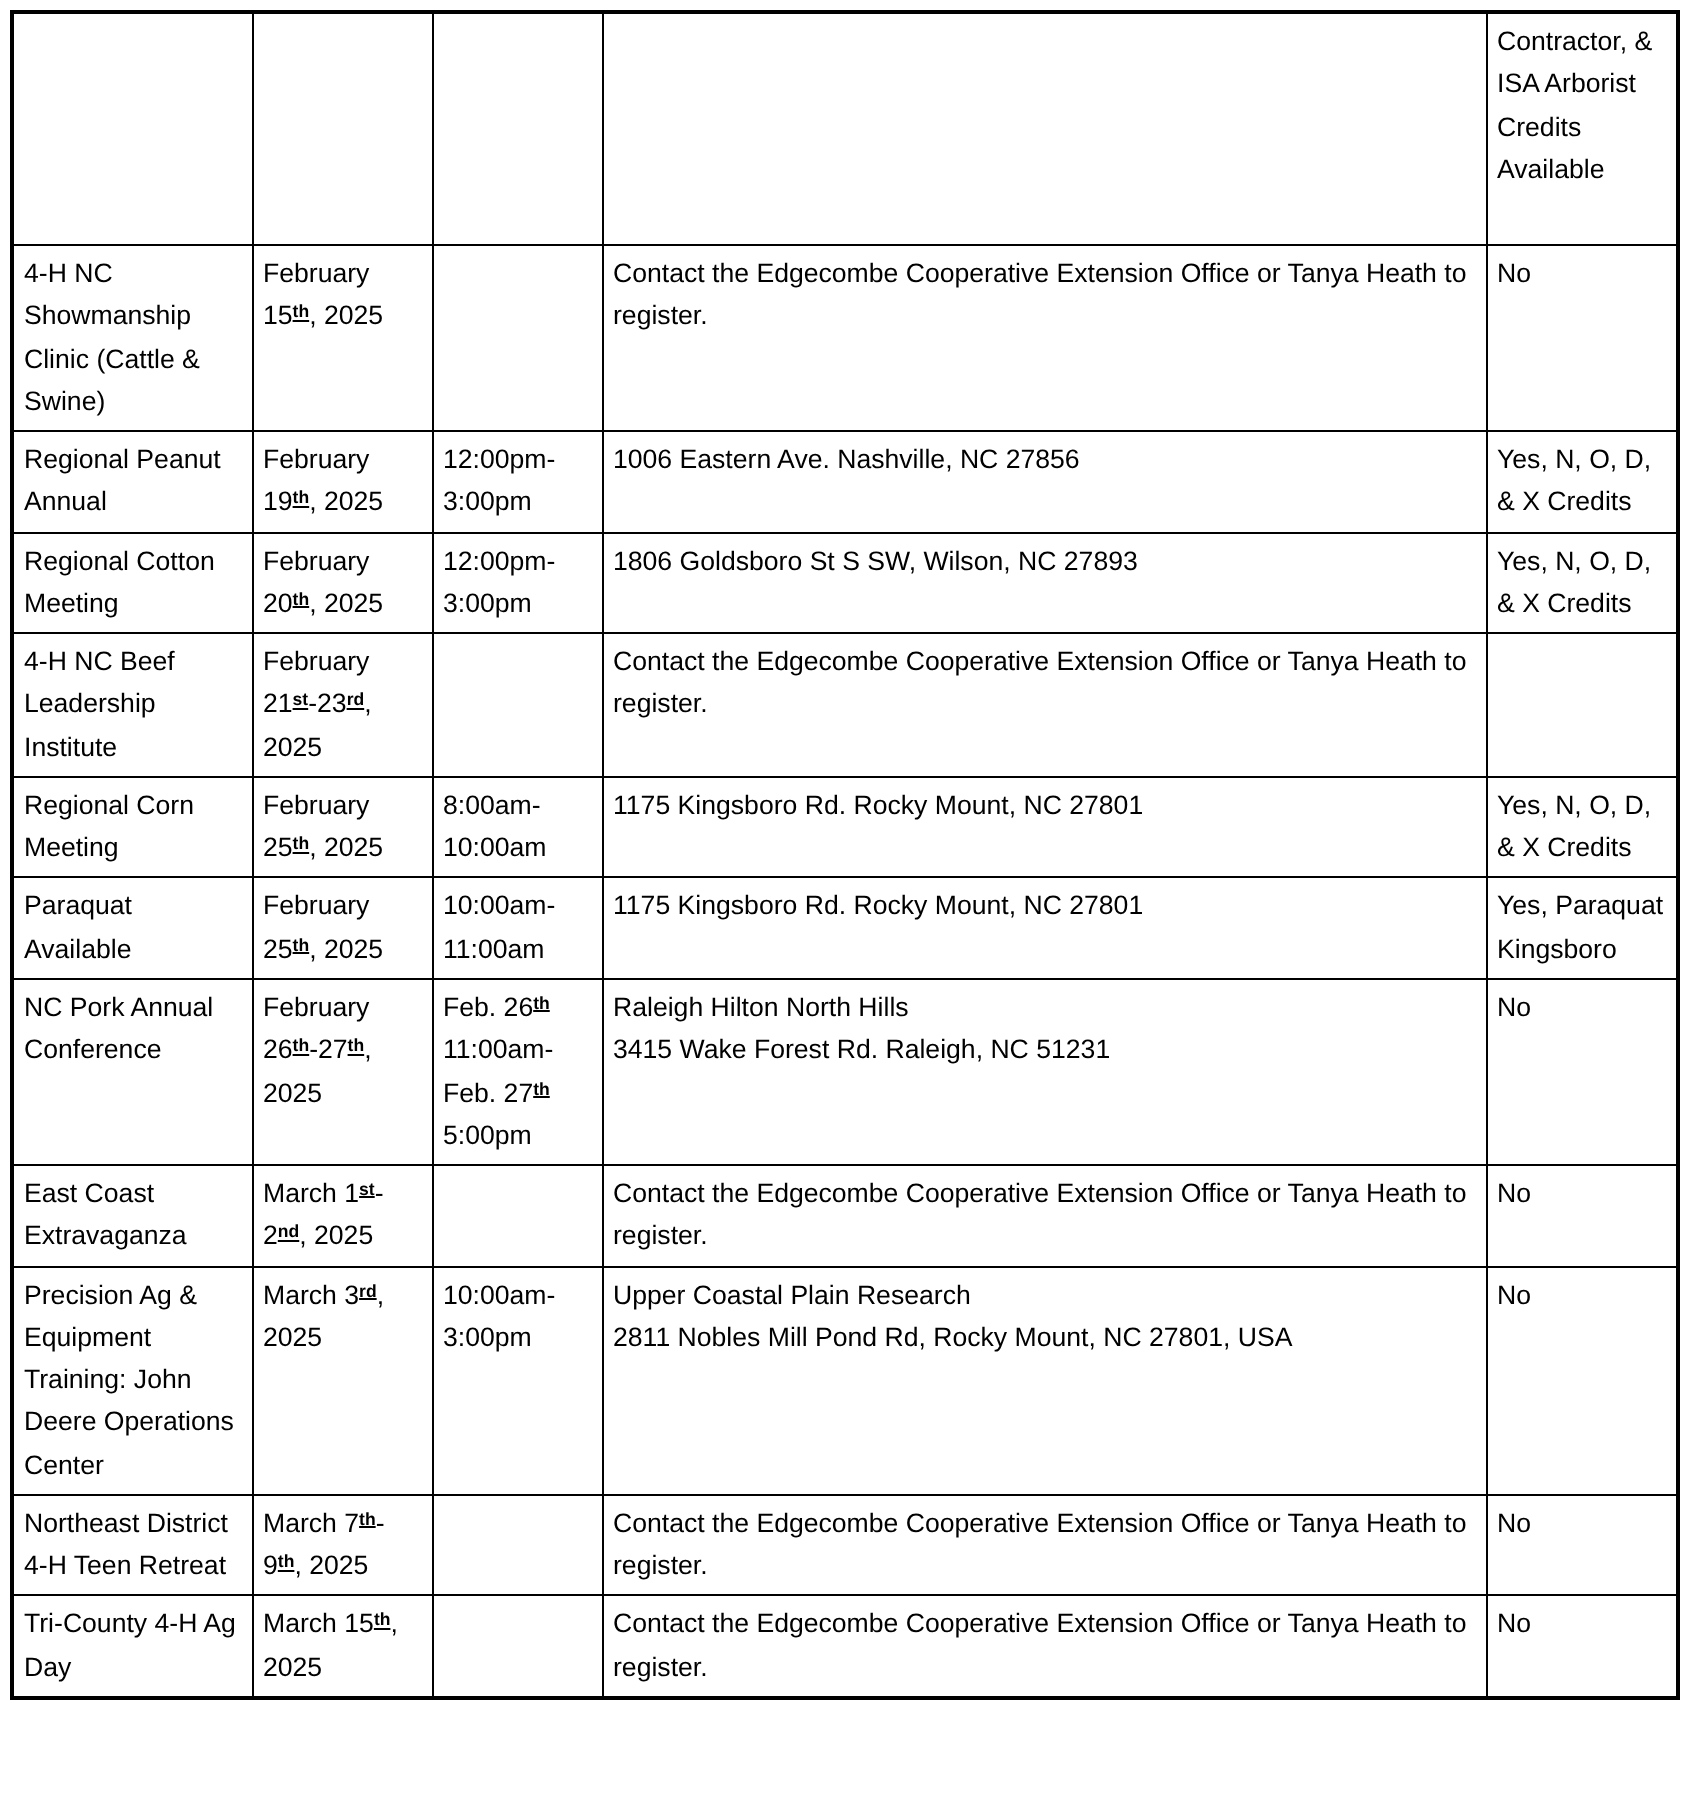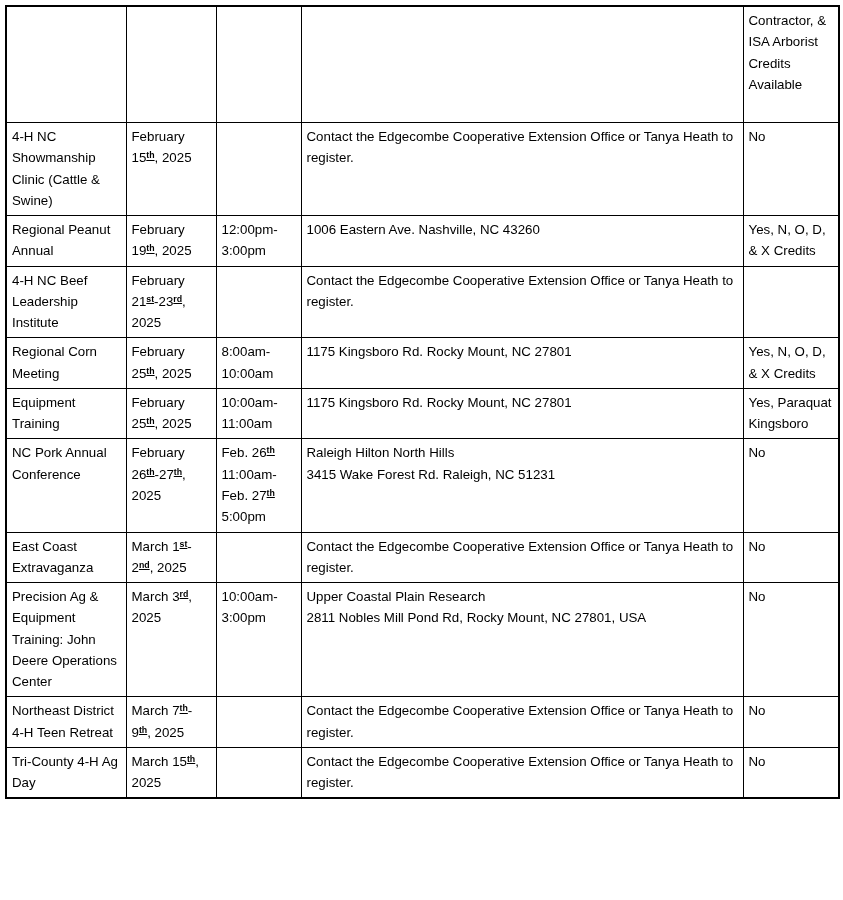--- a/index.html
+++ b/index.html
@@ -84,39 +84,46 @@
           <td>4-H NC Showmanship Clinic (Cattle &amp; Swine)</td>
           <td>February <span>15</span><sup>th</sup><span>, 2025</span></td>
           <td><span></span></td>
           <td>Contact the Edgecombe Cooperative Extension Office or Tanya Heath to register.</td>
           <td>No</td>
         </tr>
         <tr>
           <td>Regional Peanut Annual</td>
           <td>February <span>19</span><sup>th</sup><span>, 2025</span></td>
           <td><span>12:00pm-3:00pm</span></td>
-          <td>1006 Eastern Ave. Nashville, NC 43260</td>
+          <td>1006 Eastern Ave. Nashville, NC 27856</td>
+          <td>Yes, N, O, D, &amp; X Credits</td>
+        </tr>
+        <tr>
+          <td>Regional Cotton Meeting</td>
+          <td>February <span>20</span><sup>th</sup><span>, 2025</span></td>
+          <td><span>12:00pm-3:00pm</span></td>
+          <td>1806 Goldsboro St S SW, Wilson, NC 27893</td>
           <td>Yes, N, O, D, &amp; X Credits</td>
         </tr>
         <tr>
           <td>4-H NC Beef Leadership Institute</td>
           <td>February <span>21</span><sup>st</sup><span>-23</span><sup>rd</sup><span>, 2025</span></td>
           <td><span></span></td>
           <td>Contact the Edgecombe Cooperative Extension Office or Tanya Heath to register.</td>
           <td></td>
         </tr>
         <tr>
           <td>Regional Corn Meeting</td>
           <td>February <span>25</span><sup>th</sup><span>, 2025</span></td>
           <td><span>8:00am-10:00am</span></td>
           <td>1175 Kingsboro Rd. Rocky Mount, NC 27801</td>
           <td>Yes, N, O, D, &amp; X Credits</td>
         </tr>
         <tr>
-          <td>Equipment Training</td>
+          <td>Paraquat Available</td>
           <td>February <span>25</span><sup>th</sup><span>, 2025</span></td>
           <td><span>10:00am-11:00am</span></td>
           <td>1175 Kingsboro Rd. Rocky Mount, NC 27801</td>
           <td>Yes, Paraquat Kingsboro</td>
         </tr>
         <tr>
           <td>NC Pork Annual Conference</td>
           <td>February <span>26</span><sup>th</sup><span>-27</span><sup>th</sup><span>, 2025</span></td>
           <td>
             <span class="cell-line"><span>Feb. 26</span><sup>th</sup></span>

